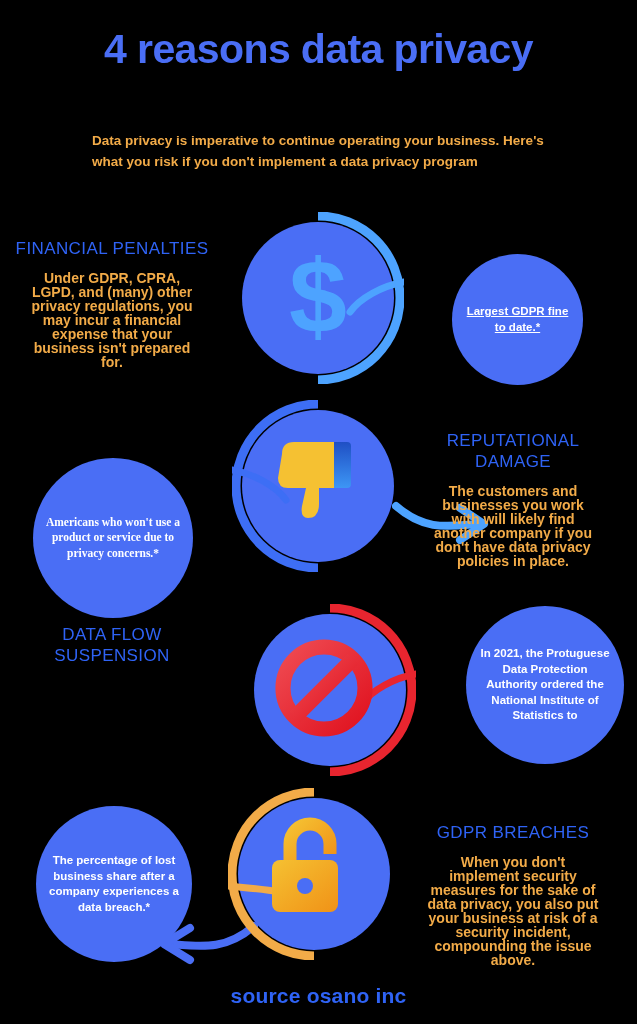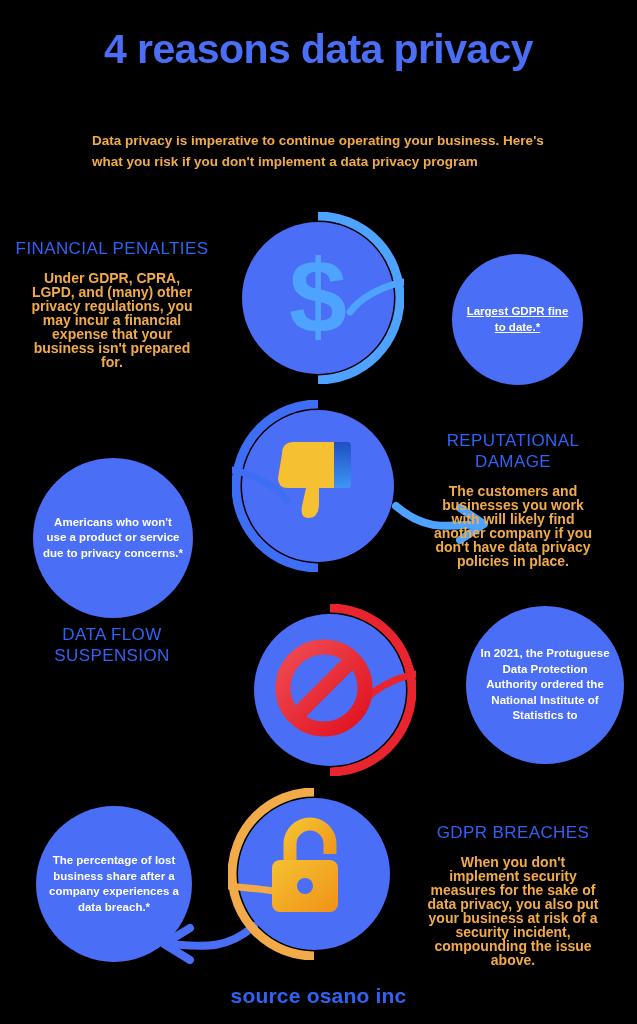--- a/index.html
+++ b/index.html
@@ -143,21 +143,21 @@
         <rect x="63" y="16" width="24" height="46" rx="4" fill="url(#gradBlueChip)"></rect>
         <path d="M18 28 Q18 16 30 16 L70 16 L70 62 L55 62 L55 78 Q55 92 44 92 Q36 92 38 80 L42 62 L24 62 Q14 62 14 52 Z" fill="#f5c132"></path>
       </svg>
     </div>
 
     <svg class="arrow" style="left:150px;top:492px;width:108px;height:62px;" viewBox="0 0 108 62">
       <path d="M104 14 C74 40 48 34 18 32" fill="none" stroke="#4a6ef5" stroke-width="8" stroke-linecap="round"></path>
       <path d="M40 16 L14 32 L40 48" fill="none" stroke="#4a6ef5" stroke-width="8" stroke-linecap="round" stroke-linejoin="round"></path>
     </svg>
 
-    <div class="bubble" style="left:33px;top:38px;width:160px;height:160px;">
+    <div class="bubble" style="left:33px;top:38px;width:160px;height:160px;font-family:Liberation Serif, serif;">
       <span>Americans who won't use a product or service due to privacy concerns.*</span>
     </div>
   </div>
 
   <div class="section" style="top:618px;height:170px;">
 
     <div class="side left" style="top:6px;">
       <h2>DATA FLOW SUSPENSION</h2>
     </div>
 

